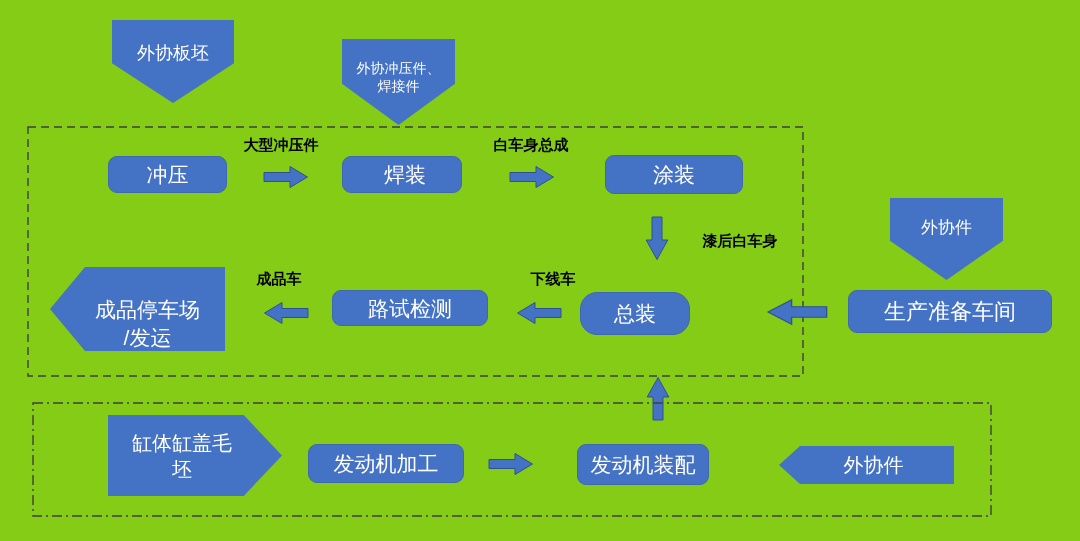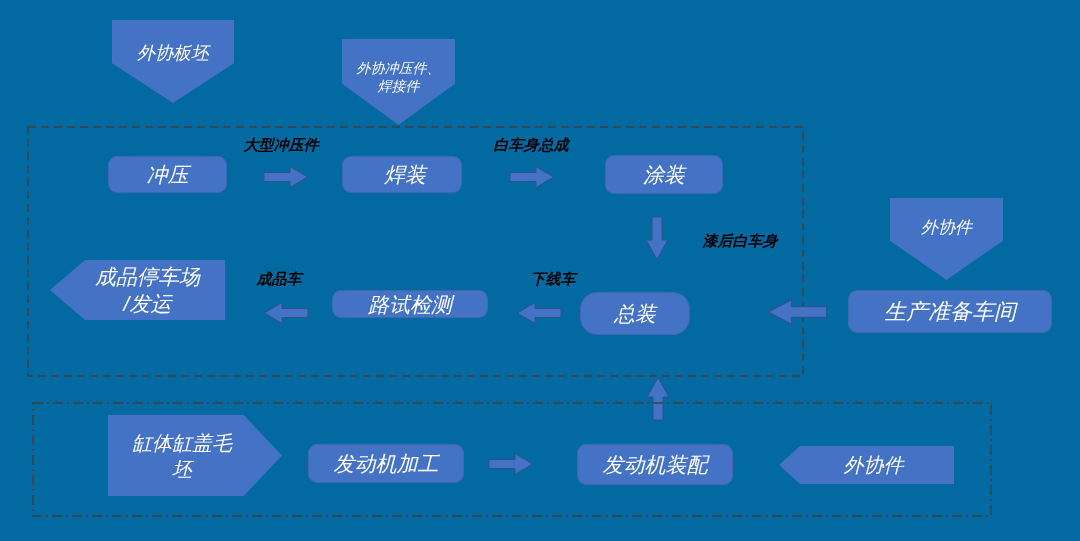--- a/index.html
+++ b/index.html
@@ -1,18 +1,18 @@
 <!DOCTYPE html>
 <html style="--shape-fill: #4472C4; --shape-stroke: #2F528F; --shape-stroke-soft: #3E68B2; --shape-text: #FFFFFF; --label-text: #000000; --frame-border: #3F3F3F;"><head>
 <meta charset="utf-8">
 <style>
   * { margin:0; padding:0; box-sizing:border-box; }
   html,body { background:#ffffff; }
   body { font-family:"Liberation Sans", sans-serif; }
-  #canvas { position:relative; width:1080px; height:541px; background:#0369a1; overflow:hidden;font-style:italic; }
+  #canvas { position:relative; width:1080px; height:541px; background:#84cc16; overflow:hidden; }
 
   
   .node {
     position:absolute;
     background:var(--shape-fill, #4472C4);
     border:1px solid var(--shape-stroke-soft, #3E68B2);
     border-radius:9px;
     color:var(--shape-text, #fff);
     display:flex; align-items:center; justify-content:center;
     font-size:21px; line-height:1; white-space:nowrap;
@@ -50,28 +50,28 @@
 
   
   #pent-slab        { left:112px; top:20px;  width:122px; height:83px; font-size:18px; padding-bottom:16px; }
   #pent-stamp-weld  { left:342px; top:18px;  width:113px; height:86px; font-size:14px; padding-bottom:10px;margin-top:21px; }
 
   #frame-vehicle    { left:27px;  top:126px; width:777px; height:251px; }
   #frame-engine     { left:32px;  top:402px; width:960px; height:115px; }
 
   #node-stamping    { left:108px; top:156px; width:119px; height:37px; }
   #node-welding     { left:342px; top:156px; width:120px; height:37px;padding-left:6px; }
-  #node-painting    { left:605px; top:155px; width:118px; height:39px; }
-  #node-roadtest    { left:332px; top:290px; width:156px; height:28px; }
+  #node-painting    { left:605px; top:155px; width:138px; height:39px; }
+  #node-roadtest    { left:332px; top:290px; width:156px; height:36px; }
   #node-assembly    { left:580px; top:292px; width:110px; height:43px;border-radius:17px; }
   #node-prep        { left:848px; top:290px; width:204px; height:43px; font-size:22px;align-items:center; }
   #node-machining   { left:308px; top:444px; width:156px; height:39px; }
-  #node-engasm      { left:577px; top:444px; width:156px; height:41px; }
+  #node-engasm      { left:577px; top:444px; width:132px; height:41px; }
 
-  #pent-finished    { left:50px;  top:260px; width:175px; height:60px; font-size:21px; padding-left:20px; }
+  #pent-finished    { left:50px;  top:267px; width:175px; height:84px; font-size:21px; padding-left:20px;align-items:flex-end; }
   #pent-parts-top   { left:890px; top:198px; width:113px; height:82px; font-size:17px; padding-bottom:22px; }
   #pent-blank       { left:60px;  top:415px; width:174px; height:81px; font-size:20px; padding-right:26px;margin-left:48px; }
   #pent-parts-bot   { left:779px; top:446px; width:175px; height:38px; font-size:20px; padding-left:14px; }
 
   #label-large-stampings { left:226px; top:136px; width:110px; }
   #label-biw             { left:478px; top:136px; width:106px; }
   #label-painted         { left:684px; top:232px; width:112px; }
   #label-finished-car    { left:247px; top:270px; width:64px;  }
   #label-offline         { left:522px; top:270px; width:62px;  }
 

